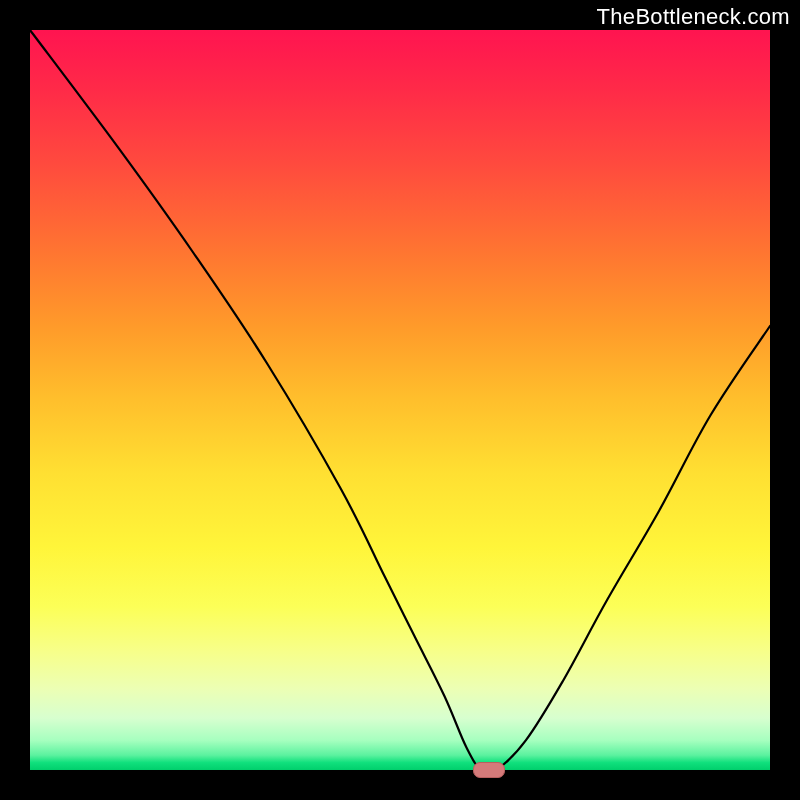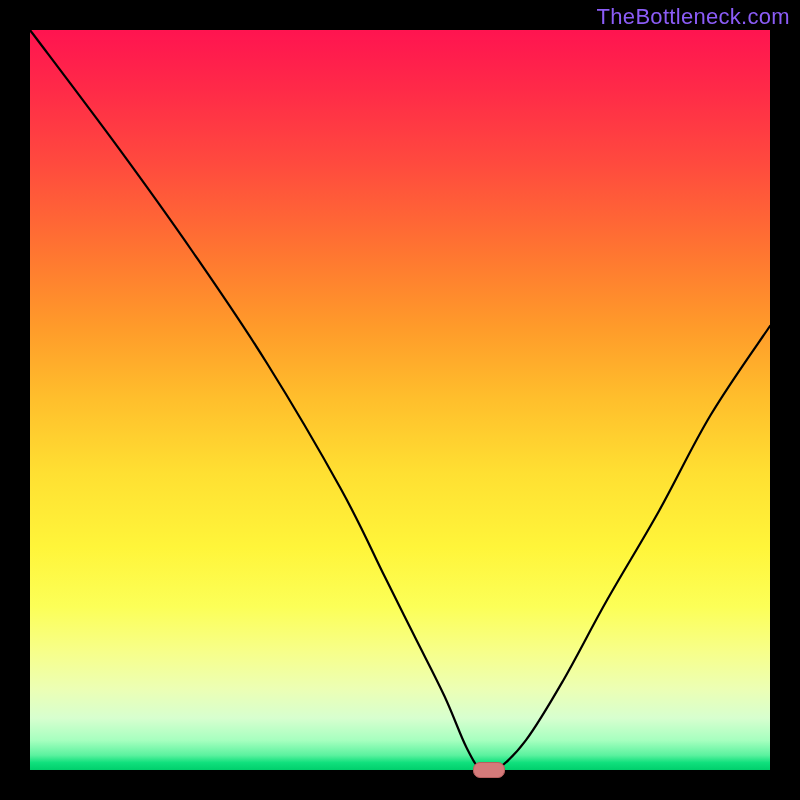--- a/index.html
+++ b/index.html
@@ -14,21 +14,21 @@
   .frame {
     position: relative;
     width: 800px;
     height: 800px;
     background: #000;
   }
   .watermark {
     position: absolute;
     top: 4px;
     right: 10px;
-    color: #8b5cf6;
+    color: #ffffff;
     font-size: 22px;
     font-weight: 500;
     letter-spacing: 0.3px;
     z-index: 20;
   }
   
   .plot {
     position: absolute;
     left: 30px;
     top: 30px;

